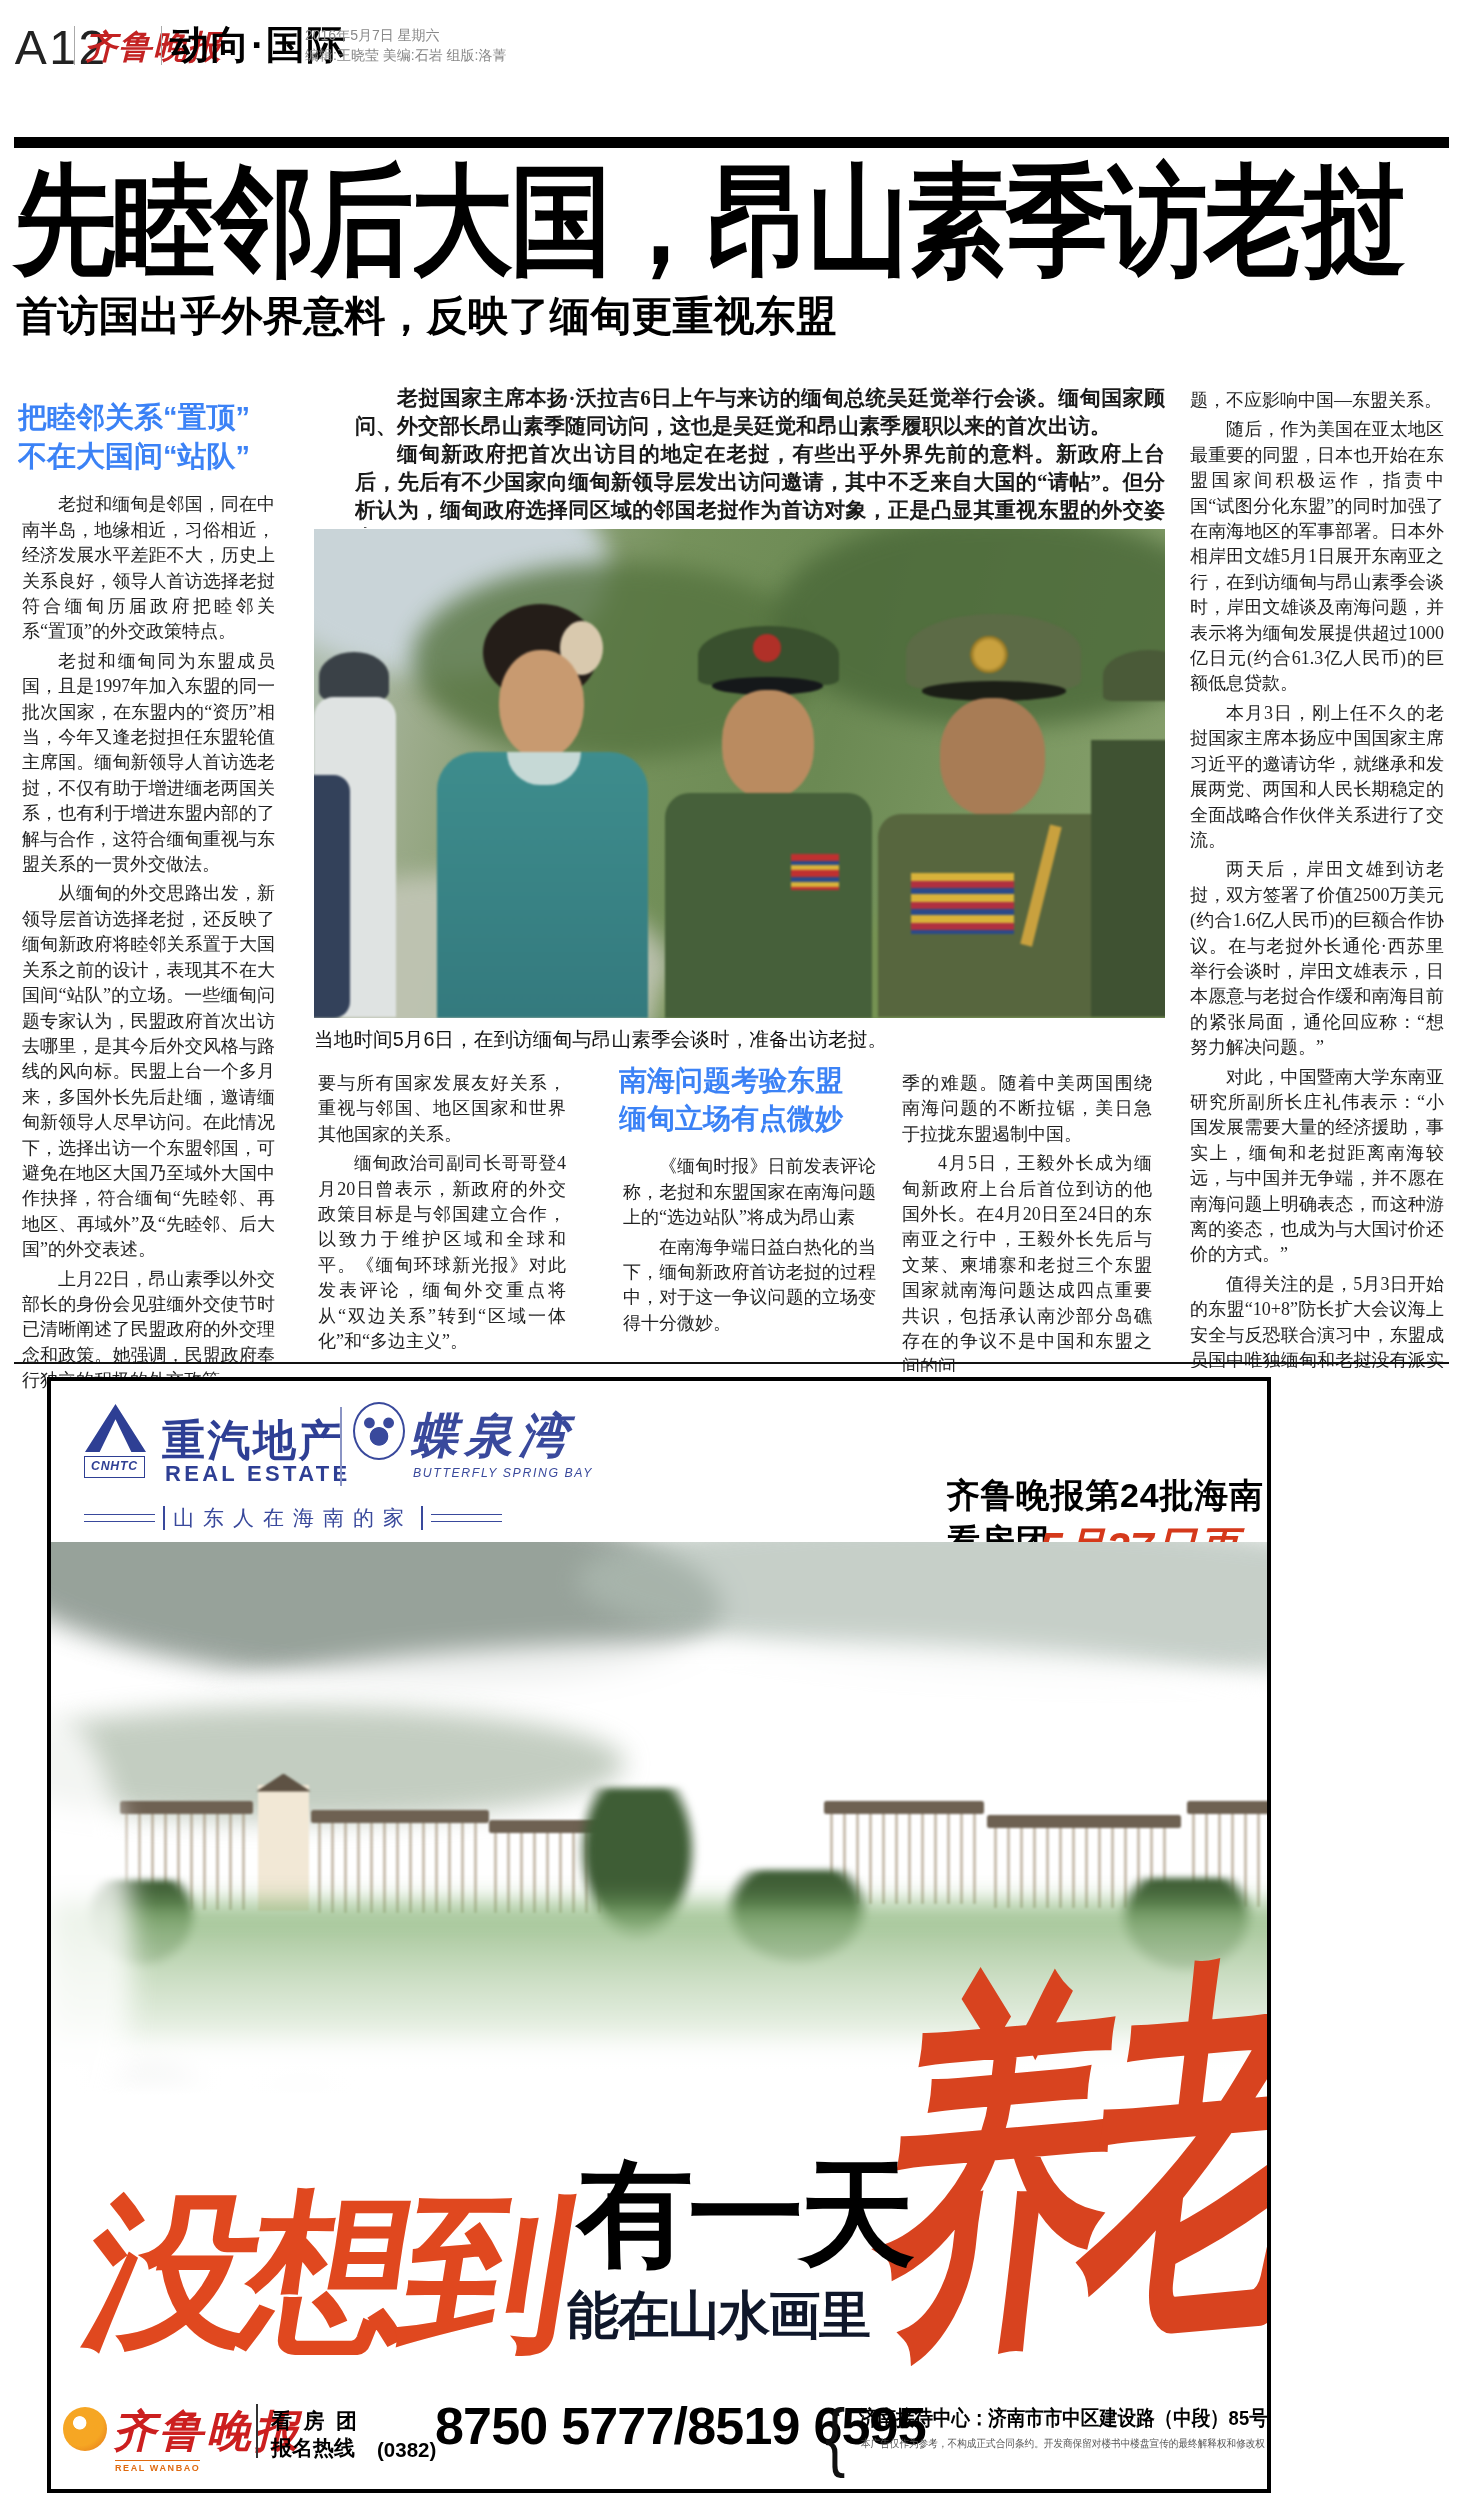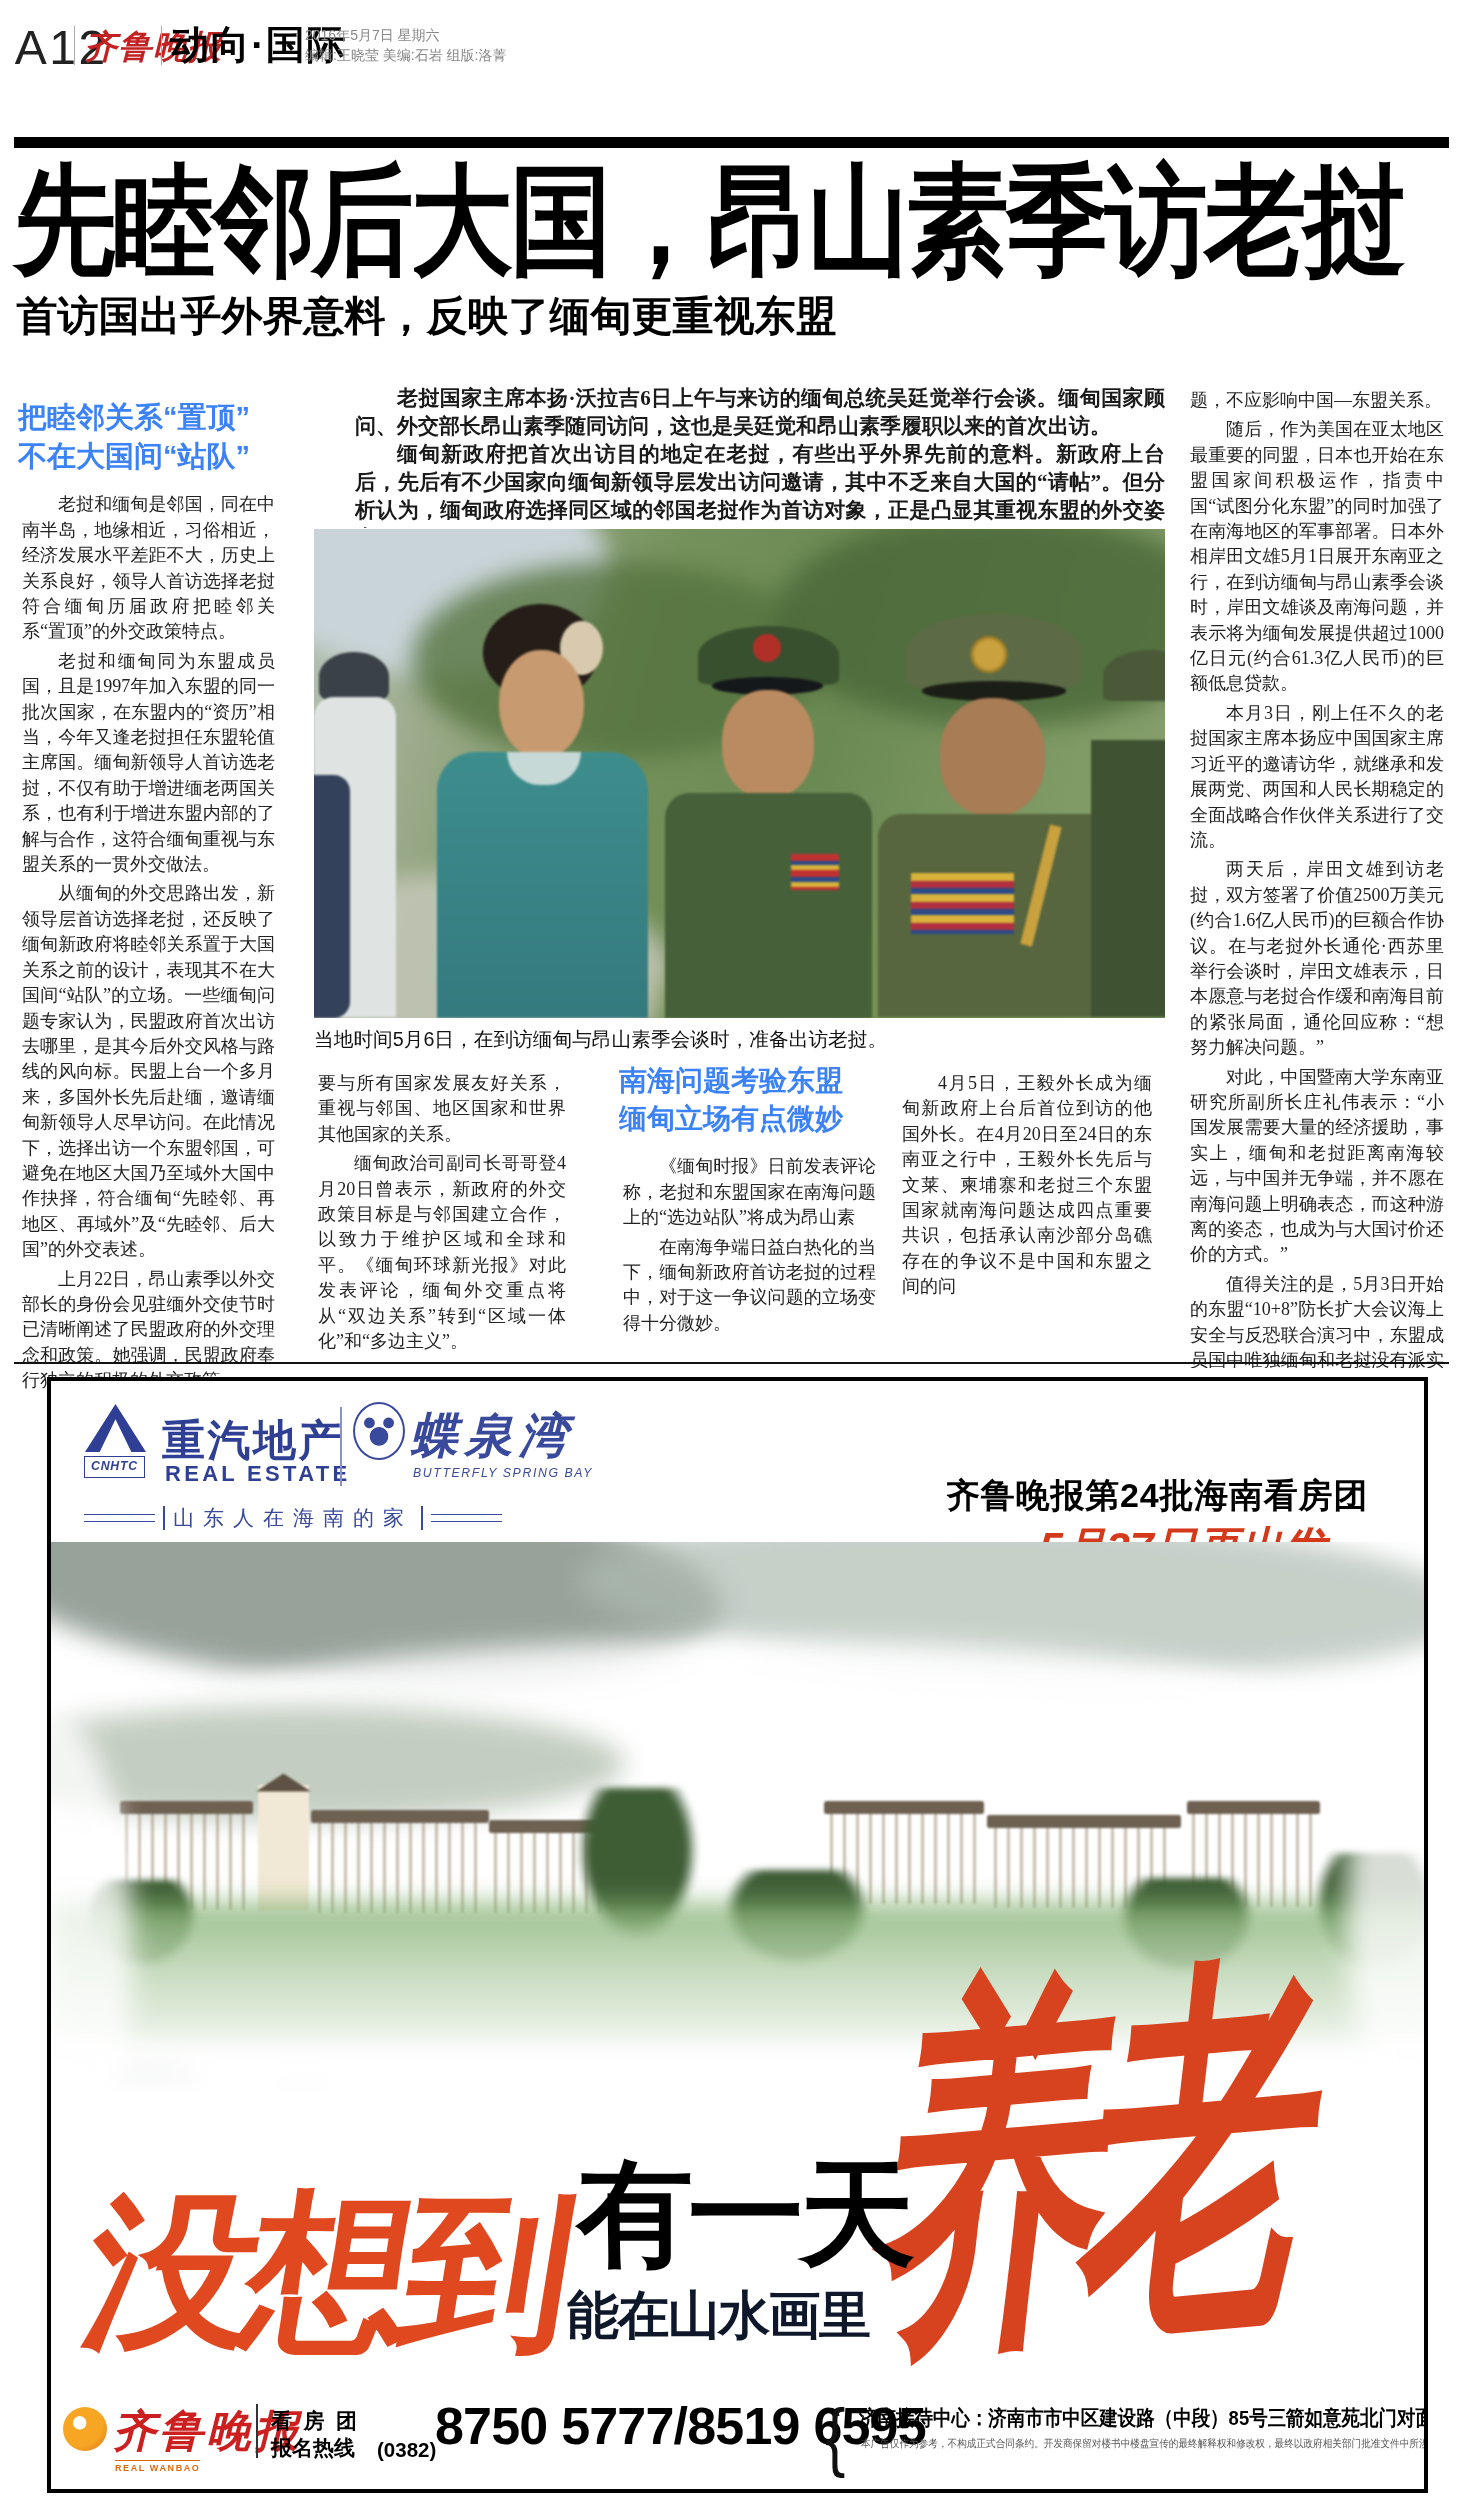--- a/index.html
+++ b/index.html
@@ -38,21 +38,21 @@
   .photo{left:314px;top:529px;width:851px;height:489px;overflow:hidden;
          background:linear-gradient(105deg,#b6c4ba 0%,#9cab8b 16%,#75915b 38%,#6b8953 58%,#7d9963 80%,#89a06f 100%);}
   .photo .blob{position:absolute;border-radius:50%;filter:blur(11.5px);}
   .ppl{position:absolute;inset:0;filter:blur(1.2px);}
   .ppl div{position:absolute;}
 
   
   .rule-thin{left:14px;top:1362px;width:1435px;height:1.6px;background:#111;}
 
   
-  .adbox{left:47px;top:1377px;width:1381px;height:1116px;border:4.1px solid #000;box-sizing:border-box;
+  .adbox{left:47px;top:1377px;width:1224px;height:1116px;border:4.1px solid #000;box-sizing:border-box;
          background:#fff;overflow:hidden;}
   .adbox .abs{position:absolute;}
   .blue{color:#2e3f94;}
   .cnhtc-shape{left:34px;top:23px;width:61px;height:48px;background:#2e3f94;
                clip-path:polygon(50% 0,100% 100%,76% 100%,50% 32%,24% 100%,0 100%);}
   .cnhtc-label{left:33px;top:75px;width:59px;height:19.7px;border:1.6px solid #2e3f94;color:#2e3f94;
                font-size:12.3px;font-weight:800;font-style:italic;text-align:center;line-height:19.7px;letter-spacing:0.8px;}
   .devname{left:111px;top:31px;font-size:43px;font-weight:900;letter-spacing:2.5px;}
   .deven{left:114px;top:80px;font-size:22px;font-weight:900;letter-spacing:3.3px;}
   .logo-div{left:289px;top:26px;width:1.6px;height:79px;background:#8a94c4;}
@@ -186,20 +186,21 @@
   <div class="abs bodycol" style="left:619px;top:1062px;width:261px;height:311px;">
     <div class="colhead" style="font-size:28px;line-height:38px;">
       <div>南海问题考验东盟</div>
       <div>缅甸立场有点微妙</div>
     </div>
     <p>《缅甸时报》日前发表评论称，老挝和东盟国家在南海问题上的“选边站队”将成为昂山素</p>
     <p>在南海争端日益白热化的当下，缅甸新政府首访老挝的过程中，对于这一争议问题的立场变得十分微妙。</p>
   </div>
 
   <div class="abs bodycol" style="left:898px;top:1067px;width:258px;height:305px;">
+    <p class="cont">季的难题。随着中美两国围绕南海问题的不断拉锯，美日急于拉拢东盟遏制中国。</p>
     <p>4月5日，王毅外长成为缅甸新政府上台后首位到访的他国外长。在4月20日至24日的东南亚之行中，王毅外长先后与文莱、柬埔寨和老挝三个东盟国家就南海问题达成四点重要共识，包括承认南沙部分岛礁存在的争议不是中国和东盟之间的问</p>
   </div>
 
   <div class="abs bodycol" style="left:1186px;top:384px;width:262px;height:984px;">
     <p class="cont">题，不应影响中国—东盟关系。</p>
     <p>随后，作为美国在亚太地区最重要的同盟，日本也开始在东盟国家间积极运作，指责中国“试图分化东盟”的同时加强了在南海地区的军事部署。日本外相岸田文雄5月1日展开东南亚之行，在到访缅甸与昂山素季会谈时，岸田文雄谈及南海问题，并表示将为缅甸发展提供超过1000亿日元(约合61.3亿人民币)的巨额低息贷款。</p>
     <p>本月3日，刚上任不久的老挝国家主席本扬应中国国家主席习近平的邀请访华，就继承和发展两党、两国和人民长期稳定的全面战略合作伙伴关系进行了交流。</p>
     <p>两天后，岸田文雄到访老挝，双方签署了价值2500万美元(约合1.6亿人民币)的巨额合作协议。在与老挝外长通伦·西苏里举行会谈时，岸田文雄表示，日本愿意与老挝合作缓和南海目前的紧张局面，通伦回应称：“想努力解决问题。”</p>
     <p>对此，中国暨南大学东南亚研究所副所长庄礼伟表示：“小国发展需要大量的经济援助，事实上，缅甸和老挝距离南海较远，与中国并无争端，并不愿在南海问题上明确表态，而这种游离的姿态，也成为与大国讨价还价的方式。”</p>
     <p><span>值得关注的是，5月3日开始的东盟“10+8”防长扩大会议海上安全与反恐联合演习中，东盟成员国中唯独缅甸和老挝没有派实兵参演。</span><span class="credit">据新华社、澎湃</span></p>

